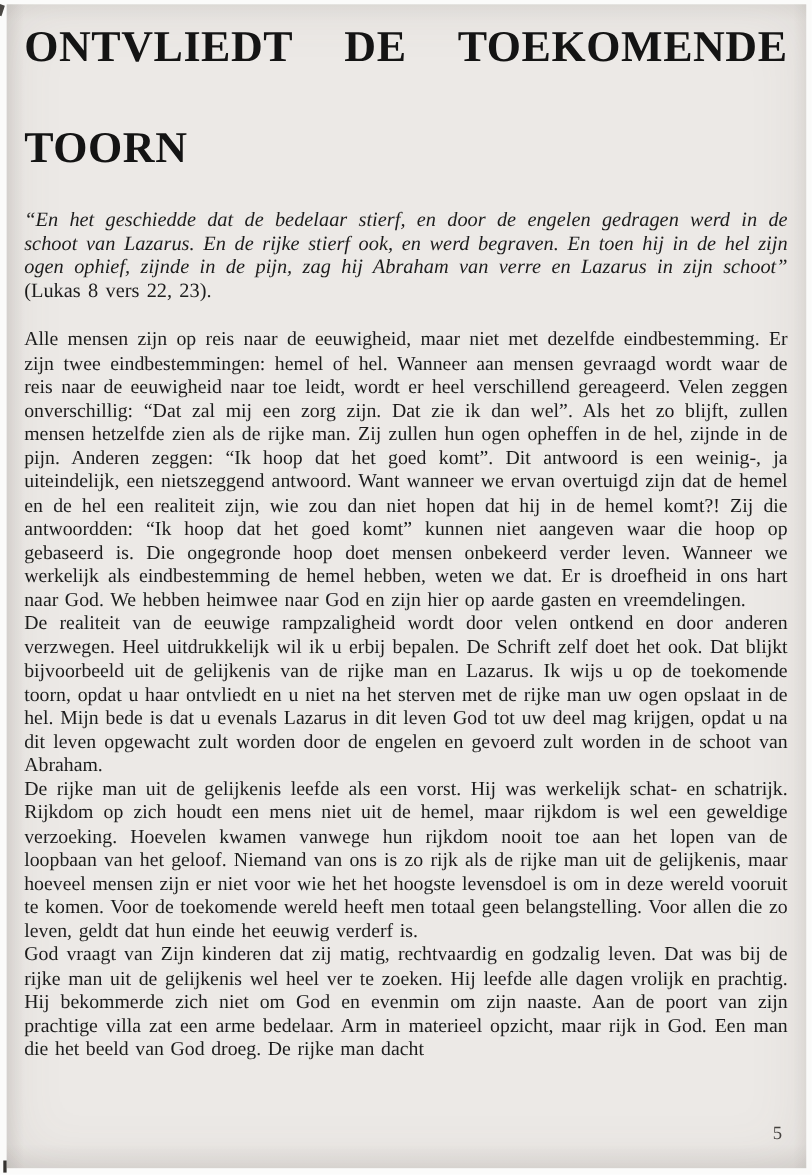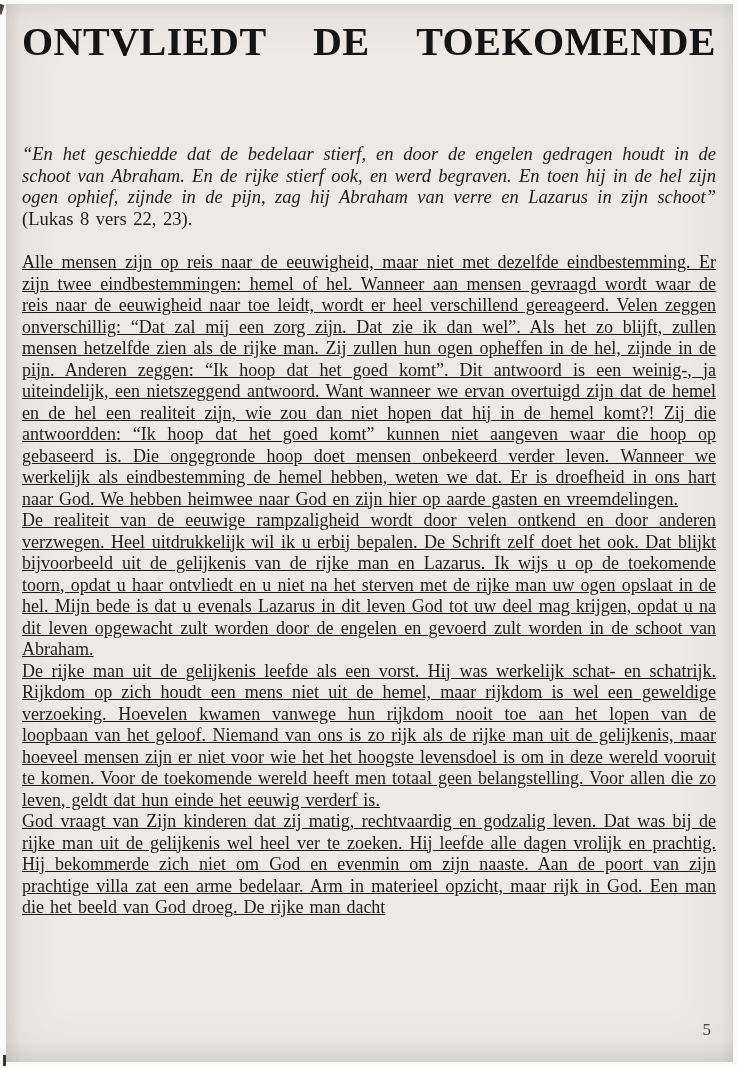--- a/index.html
+++ b/index.html
@@ -69,21 +69,20 @@
   }
   .body-text {
     margin-top: 22px;
   }
   .body-text p {
     margin: 0;
     font-size: 18px;
     line-height: 21.5px;
     text-align: justify;
     word-spacing: 1.5px;
-    text-decoration: underline;
   }
   .pagenum {
     position: absolute;
     right: 22px;
     bottom: 22px;
     font-size: 17px;
     color: #44413e;
   }
   .speck-top-left {
     position: absolute;
@@ -104,24 +103,25 @@
   }
 </style>
 </head>
 <body>
 
 <div class="photo">
   <div class="page">
 
     <h1 class="title">
       <span class="jline">ONTVLIEDT DE TOEKOMENDE</span>
+      <span class="tline2">TOORN</span>
     </h1>
 
     <p class="quote">
-      <span class="q-italic">“En het geschiedde dat de bedelaar stierf, en door de engelen gedragen houdt in de schoot van Abraham. En de rijke stierf ook, en werd begraven. En toen hij in de hel zijn ogen ophief, zijnde in de pijn, zag hij Abraham van verre en Lazarus in zijn schoot”</span>
+      <span class="q-italic">“En het geschiedde dat de bedelaar stierf, en door de engelen gedragen werd in de schoot van Lazarus. En de rijke stierf ook, en werd begraven. En toen hij in de hel zijn ogen ophief, zijnde in de pijn, zag hij Abraham van verre en Lazarus in zijn schoot”</span>
       <span class="q-cite">(Lukas 8 vers 22, 23).</span>
     </p>
 
     <div class="body-text">
       <p>Alle mensen zijn op reis naar de eeuwigheid, maar niet met dezelfde eindbestemming. Er zijn twee eindbestemmingen: hemel of hel. Wanneer aan mensen gevraagd wordt waar de reis naar de eeuwigheid naar toe leidt, wordt er heel verschillend gereageerd. Velen zeggen onverschillig: “Dat zal mij een zorg zijn. Dat zie ik dan wel”. Als het zo blijft, zullen mensen hetzelfde zien als de rijke man. Zij zullen hun ogen opheffen in de hel, zijnde in de pijn. Anderen zeggen: “Ik hoop dat het goed komt”. Dit antwoord is een weinig-, ja uiteindelijk, een nietszeggend antwoord. Want wanneer we ervan overtuigd zijn dat de hemel en de hel een realiteit zijn, wie zou dan niet hopen dat hij in de hemel komt?! Zij die antwoordden: “Ik hoop dat het goed komt” kunnen niet aangeven waar die hoop op gebaseerd is. Die ongegronde hoop doet mensen onbekeerd verder leven. Wanneer we werkelijk als eindbestemming de hemel hebben, weten we dat. Er is droefheid in ons hart naar God. We hebben heimwee naar God en zijn hier op aarde gasten en vreemdelingen.</p>
       <p>De realiteit van de eeuwige rampzaligheid wordt door velen ontkend en door anderen verzwegen. Heel uitdrukkelijk wil ik u erbij bepalen. De Schrift zelf doet het ook. Dat blijkt bijvoorbeeld uit de gelijkenis van de rijke man en Lazarus. Ik wijs u op de toekomende toorn, opdat u haar ontvliedt en u niet na het sterven met de rijke man uw ogen opslaat in de hel. Mijn bede is dat u evenals Lazarus in dit leven God tot uw deel mag krijgen, opdat u na dit leven opgewacht zult worden door de engelen en gevoerd zult worden in de schoot van Abraham.</p>
       <p>De rijke man uit de gelijkenis leefde als een vorst. Hij was werkelijk schat- en schatrijk. Rijkdom op zich houdt een mens niet uit de hemel, maar rijkdom is wel een geweldige verzoeking. Hoevelen kwamen vanwege hun rijkdom nooit toe aan het lopen van de loopbaan van het geloof. Niemand van ons is zo rijk als de rijke man uit de gelijkenis, maar hoeveel mensen zijn er niet voor wie het het hoogste levensdoel is om in deze wereld vooruit te komen. Voor de toekomende wereld heeft men totaal geen belangstelling. Voor allen die zo leven, geldt dat hun einde het eeuwig verderf is.</p>
       <p>God vraagt van Zijn kinderen dat zij matig, rechtvaardig en godzalig leven. Dat was bij de rijke man uit de gelijkenis wel heel ver te zoeken. Hij leefde alle dagen vrolijk en prachtig. Hij bekommerde zich niet om God en evenmin om zijn naaste. Aan de poort van zijn prachtige villa zat een arme bedelaar. Arm in materieel opzicht, maar rijk in God. Een man die het beeld van God droeg. De rijke man dacht</p>
     </div>
 

